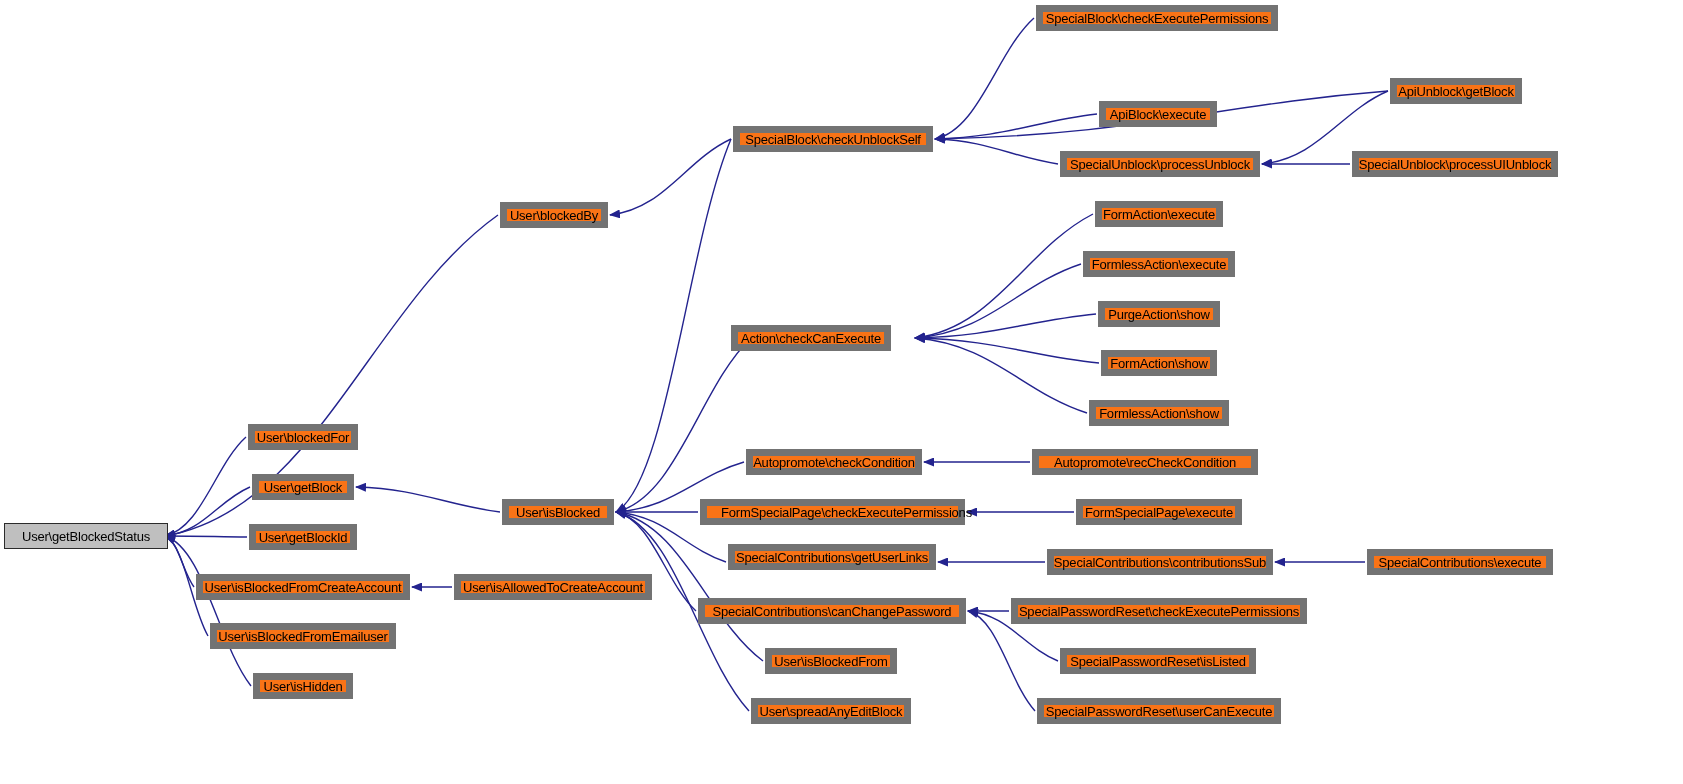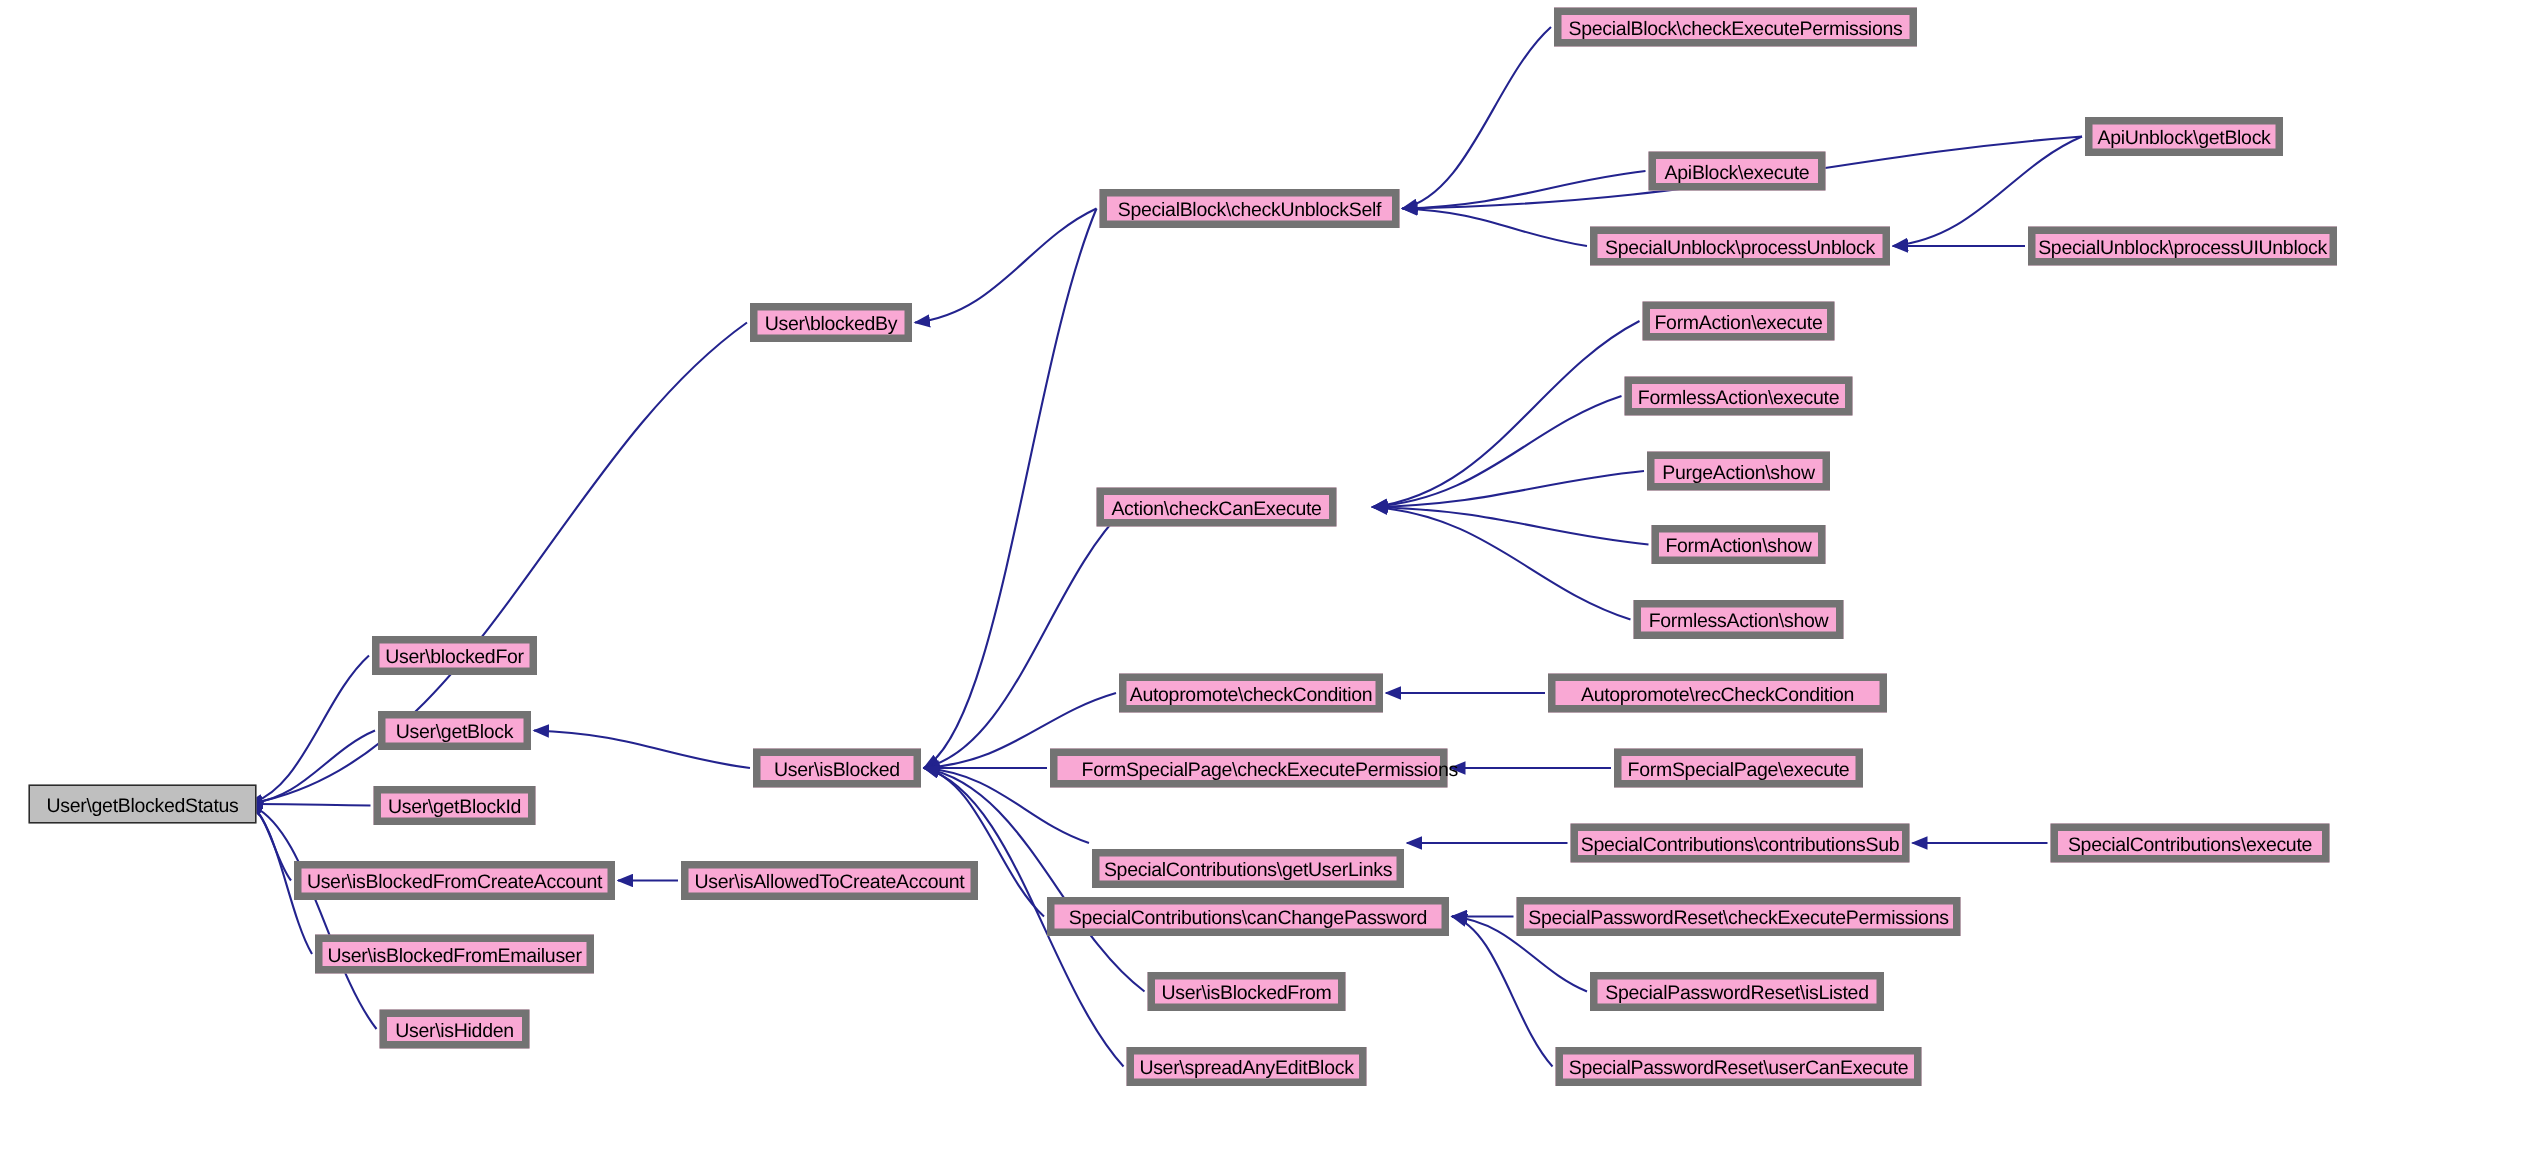--- a/index.html
+++ b/index.html
@@ -22,22 +22,22 @@
     position: absolute;
     left: 0;
     top: 0;
     width: 1683px;
     height: 784px;
     pointer-events: none;
   }
   .node {
     position: absolute;
     box-sizing: border-box;
-    border: 5px solid #737373;
-    background: #f9a8d4;
+    border: 7px solid #737373;
+    background: #f97316;
     color: #000000;
     font-size: 13px;
     line-height: 1;
     display: flex;
     align-items: center;
     justify-content: center;
     white-space: nowrap;
     letter-spacing: -0.2px;
     z-index: 5;
   }
@@ -90,21 +90,21 @@
       <path d="M1099,363 C1029.08,356 997.8,340 915,338" fill="none" stroke="#23238e" stroke-width="1.4" marker-end="url(#ah)"></path>
       <path d="M1087,413 C1021.64,392 992.4,344 915,338" fill="none" stroke="#23238e" stroke-width="1.4" marker-end="url(#ah)"></path>
       <path d="M1030,462 C989.72,462 971.7,462 924,462" fill="none" stroke="#23238e" stroke-width="1.4" marker-end="url(#ah)"></path>
       <path d="M1074,512 C1033.34,512 1015.15,512 967,512" fill="none" stroke="#23238e" stroke-width="1.4" marker-end="url(#ah)"></path>
       <path d="M1045,562 C1004.34,562 986.15,562 938,562" fill="none" stroke="#23238e" stroke-width="1.4" marker-end="url(#ah)"></path>
       <path d="M1365,562 C1330.8,562 1315.5,562 1275,562" fill="none" stroke="#23238e" stroke-width="1.4" marker-end="url(#ah)"></path>
       <path d="M1009,611 C993.42,611 986.45,611 968,611" fill="none" stroke="#23238e" stroke-width="1.4" marker-end="url(#ah)"></path>
       <path d="M1058,661 C1023.8,647 1008.5,615 968,611" fill="none" stroke="#23238e" stroke-width="1.4" marker-end="url(#ah)"></path>
       <path d="M1035,711 C1009.54,683 998.15,619 968,611" fill="none" stroke="#23238e" stroke-width="1.4" marker-end="url(#ah)"></path>
     </svg>
-<div class="node root" style="left: 19px; top: 523px; width: 152px; height: 26px;">
+<div class="node root" style="left: 4px; top: 523px; width: 164px; height: 26px;">
       <span class="node-label">User\getBlockedStatus</span>
     </div>
     <div class="node" style="left: 500px; top: 202px; width: 108px; height: 26px;">
       <span class="node-label">User\blockedBy</span>
     </div>
     <div class="node" style="left: 248px; top: 424px; width: 110px; height: 26px;">
       <span class="node-label">User\blockedFor</span>
     </div>
     <div class="node" style="left: 252px; top: 474px; width: 102px; height: 26px;">
       <span class="node-label">User\getBlock</span>
@@ -168,21 +168,21 @@
     </div>
     <div class="node" style="left: 1032px; top: 449px; width: 226px; height: 26px;">
       <span class="node-label">Autopromote\recCheckCondition</span>
     </div>
     <div class="node" style="left: 700px; top: 499px; width: 265px; height: 26px; padding-left: 28px;">
       <span class="node-label">FormSpecialPage\checkExecutePermissions</span>
     </div>
     <div class="node" style="left: 1076px; top: 499px; width: 166px; height: 26px;">
       <span class="node-label">FormSpecialPage\execute</span>
     </div>
-    <div class="node" style="left: 728px; top: 566px; width: 208px; height: 26px;">
+    <div class="node" style="left: 728px; top: 544px; width: 208px; height: 26px;">
       <span class="node-label">SpecialContributions\getUserLinks</span>
     </div>
     <div class="node" style="left: 1047px; top: 549px; width: 226px; height: 26px;">
       <span class="node-label">SpecialContributions\contributionsSub</span>
     </div>
     <div class="node" style="left: 1367px; top: 549px; width: 186px; height: 26px;">
       <span class="node-label">SpecialContributions\execute</span>
     </div>
     <div class="node" style="left: 698px; top: 598px; width: 268px; height: 26px;">
       <span class="node-label">SpecialContributions\canChangePassword</span>

